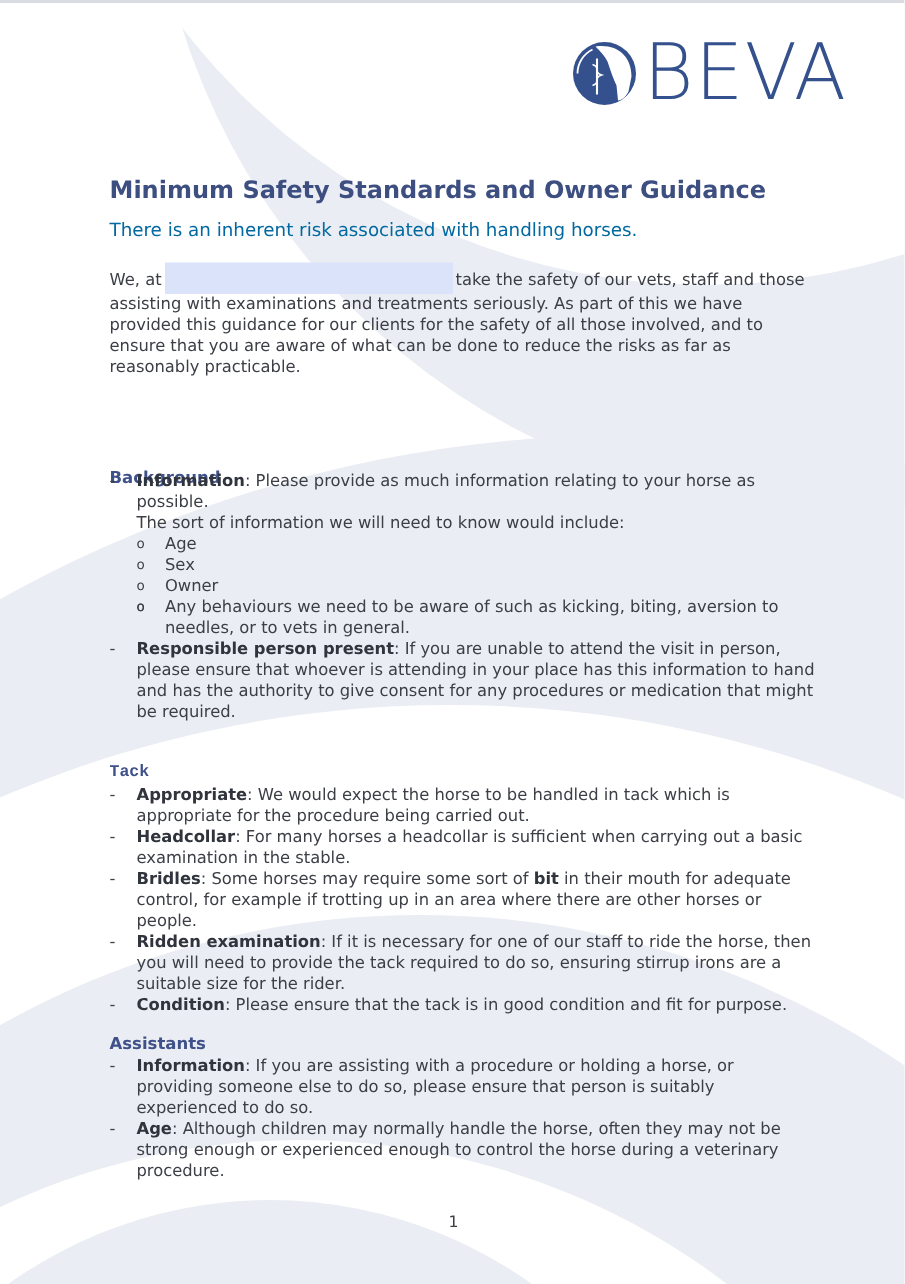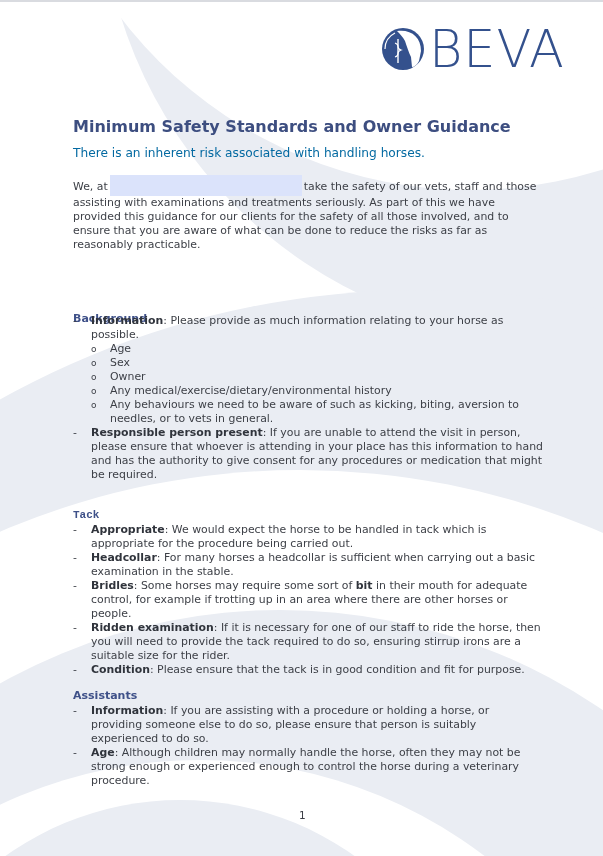--- a/index.html
+++ b/index.html
@@ -79,25 +79,26 @@
   <p class="subtitle">There is an inherent risk associated with handling horses.</p>
 
   <p class="para body-text" style="top:175px;"><span>We, at</span><span class="redact"></span><span>take the safety of our vets, staff and those assisting with examinations and treatments seriously. As part of this we have provided this guidance for our clients for the safety of all those involved, and to ensure that you are aware of what can be done to reduce the risks as far as reasonably practicable.</span></p>
 
 
   <h2 class="section-heading" style="top:312px;">Background</h2>
   <ul class="list body-text" style="top:314px;">
     <li>
       <span class="dash">-</span>
       <span class="term">Information</span><span>: Please provide as much information relating to your horse as possible.</span><br>
+      <span>The sort of information we will need to know would include:</span>
       <ul class="sublist" style="margin-left:-18px;">
         <li><span class="circ">o</span><span>Age</span></li>
         <li><span class="circ">o</span><span>Sex</span></li>
         <li><span class="circ">o</span><span>Owner</span></li>
-        <li><span class="circ">o</span><span>Any medical/exercise/dietary/environmental history</span></li>
+        <li><span class="circ">o</span></li>
         <li><span class="circ">o</span><span>Any behaviours we need to be aware of such as kicking, biting, aversion to needles, or to vets in general.</span></li>
       </ul>
     </li>
     <li>
       <span class="dash">-</span>
       <span class="term">Responsible person present</span><span>: If you are unable to attend the visit in person, please ensure that whoever is attending in your place has this information to hand and has the authority to give consent for any procedures or medication that might be required.</span>
     </li>
   </ul>
 
   <h2 class="section-heading" style="top:509px;font-family:Liberation Mono, monospace;">Tack</h2>

